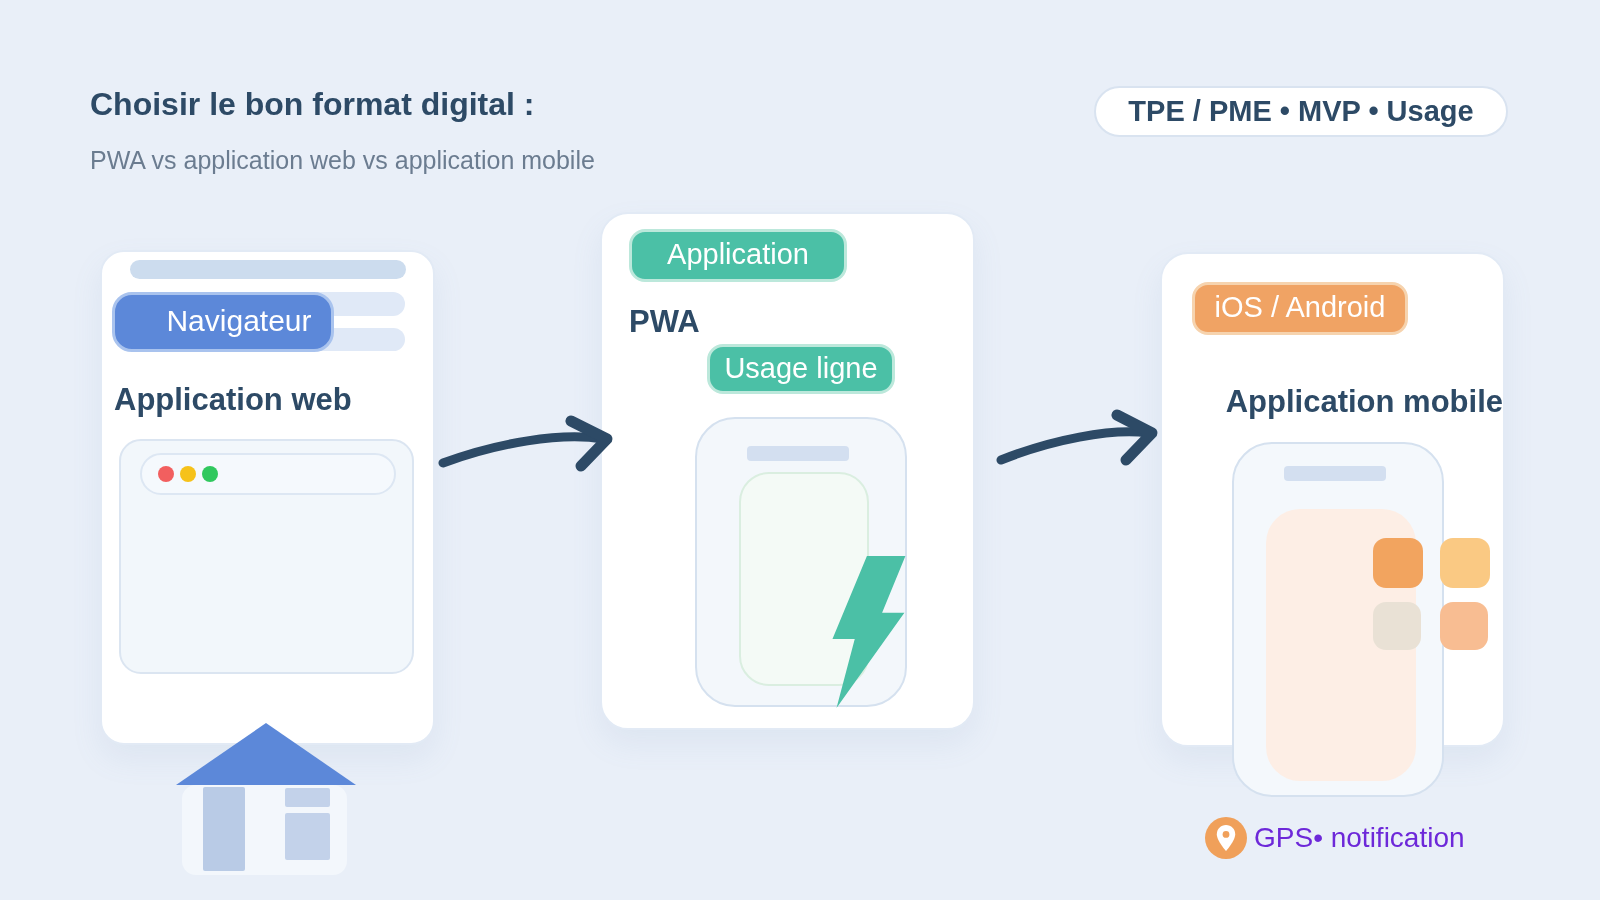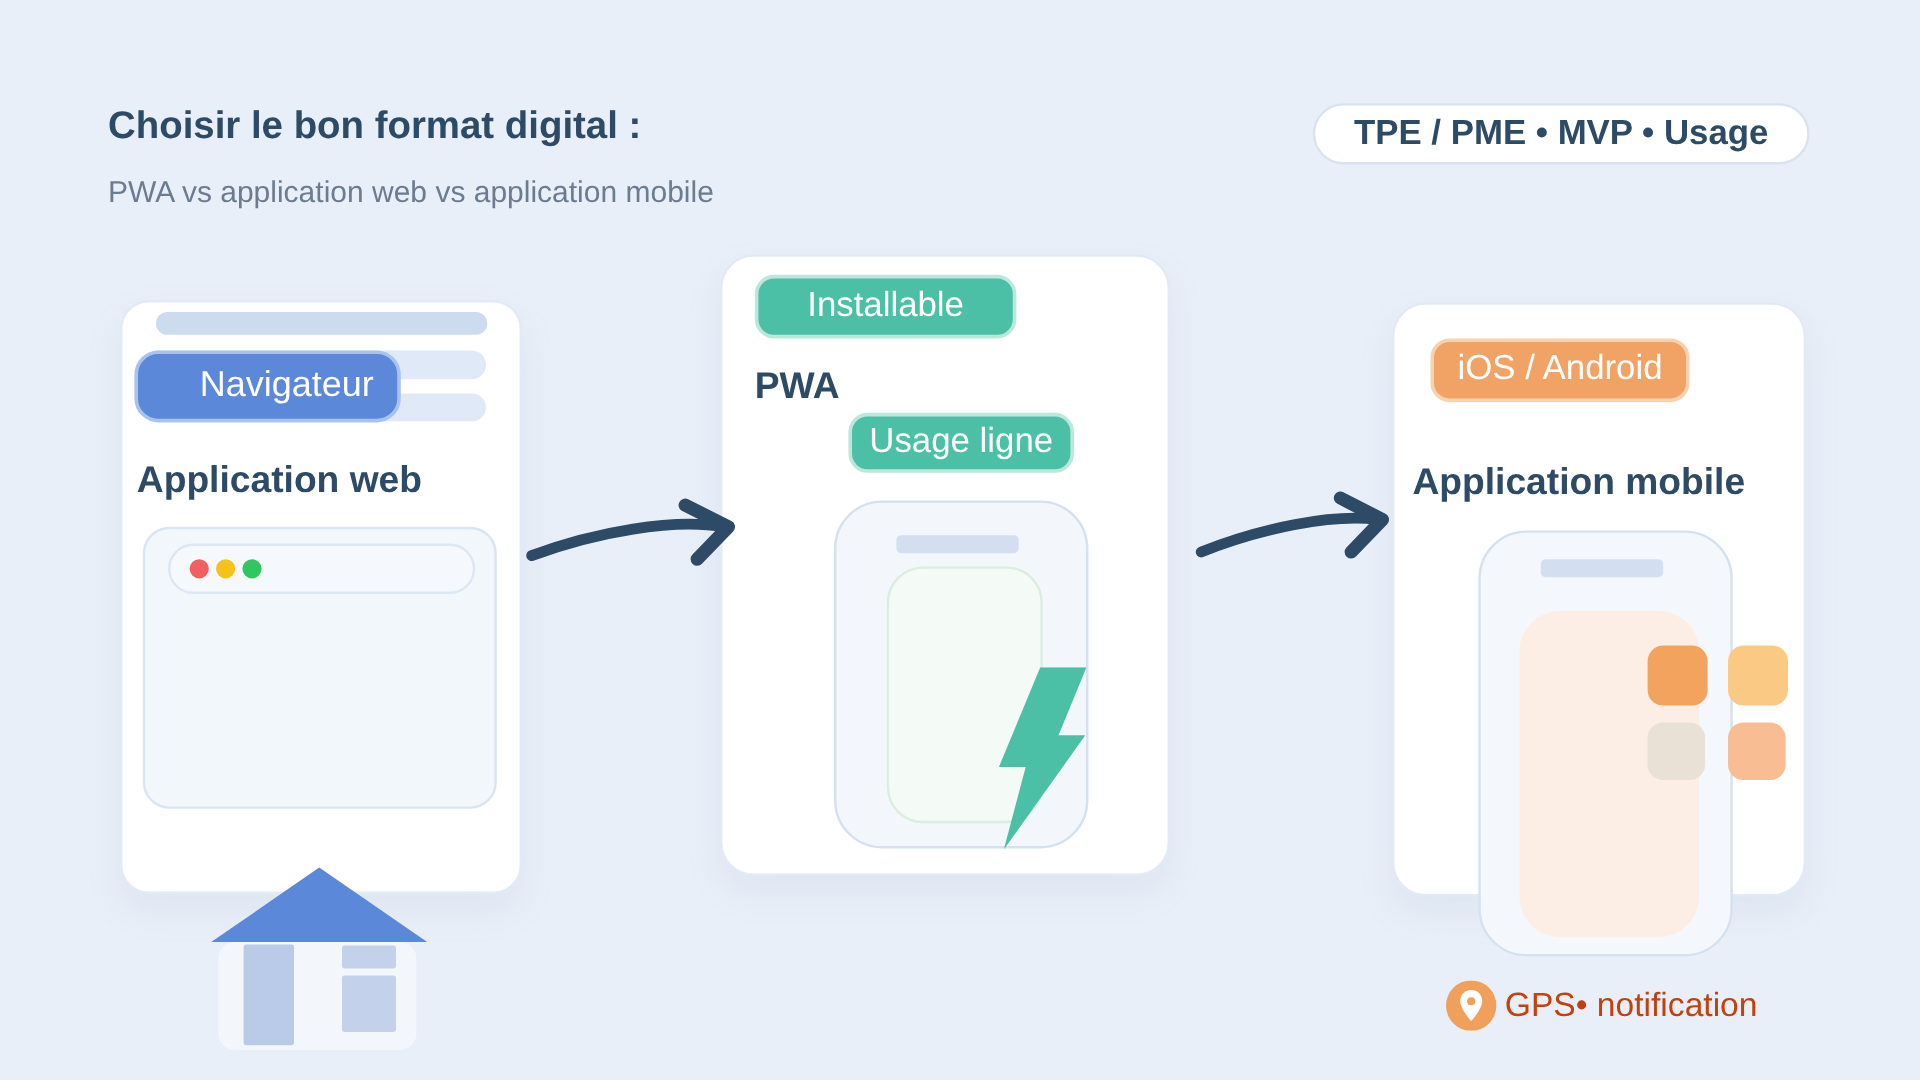--- a/index.html
+++ b/index.html
@@ -79,35 +79,35 @@
   .speaker { position:absolute; background:#d3dff0; border-radius:4px; }
   .speaker-pwa { left:50px; top:27px; width:102px; height:15px; }
   .screen-pwa {
     position:absolute; left:42px; top:53px; width:130px; height:214px; box-sizing:border-box;
     background:#f4faf6; border:2px solid #daeee0; border-radius:30px;
   }
   .bolt { position:absolute; left:826px; top:556px; width:96px; height:152px; z-index:7; }
 
   
   .badge-ios { left:30px; top:28px; width:216px; height:53px; font-size:29px; line-height:45px; }
-  .title-mobile { left:15px; top:130px; width:100%; text-align:left; }
+  .title-mobile { left:0; top:130px; width:100%; text-align:right; }
   .phone-mobile { left:70px; top:188px; width:212px; height:355px; background:#f4f8fc; }
   .speaker-mobile { left:50px; top:22px; width:102px; height:15px; }
   .screen-mobile {
     position:absolute; left:32px; top:65px; width:150px; height:272px;
     background:#fdeee5; border-radius:34px;
   }
   .app-icon { position:absolute; border-radius:13px; z-index:8; }
   .app-icon-1 { left:1373px; top:538px; width:50px; height:50px; background:#f2a45f; }
   .app-icon-2 { left:1440px; top:538px; width:50px; height:50px; background:#fac983; }
   .app-icon-3 { left:1373px; top:602px; width:48px; height:48px; background:#e9e1d5; }
   .app-icon-4 { left:1440px; top:602px; width:48px; height:48px; background:#f8bd92; }
 
   .gps-pin { position:absolute; left:1205px; top:817px; width:42px; height:42px; }
-  .gps-text { position:absolute; left:1254px; top:822px; font-size:28px; color:#c2410c; }
+  .gps-text { position:absolute; left:1254px; top:822px; font-size:28px; color:#6d28d9; }
 
   
   .arrow { position:absolute; z-index:4; }
   .arrow-1 { left:435px; top:405px; }
   .arrow-2 { left:993px; top:398px; }
 </style>
 </head>
 <body>
 
 <div class="stage">
@@ -139,21 +139,21 @@
       <div class="house-win-b"></div>
     </div>
   </div>
 
   <svg class="arrow arrow-1" width="185" height="80" viewBox="0 0 185 80">
     <path d="M8,58 C62,38 126,27 168,34" fill="none" stroke="#2d4a66" stroke-width="9" stroke-linecap="round"></path>
     <path d="M136,16 L172,34 L146,61" fill="none" stroke="#2d4a66" stroke-width="11" stroke-linecap="round" stroke-linejoin="round"></path>
   </svg>
 
   <div class="card card-pwa">
-    <div class="badge badge-teal badge-installable">Installable</div>
+    <div class="badge badge-teal badge-installable">Application</div>
     <div class="card-title title-pwa">PWA</div>
     <div class="badge badge-teal badge-horsligne">Usage ligne</div>
     <div class="phone phone-pwa">
       <div class="speaker speaker-pwa"></div>
       <div class="screen-pwa"></div>
     </div>
   </div>
 
   <svg class="bolt" width="96" height="152" viewBox="0 0 94 150">
     <polygon points="40,0 78,0 55,56 77,56 10,150 28,82 6,82" fill="#4bc0a6"></polygon>

